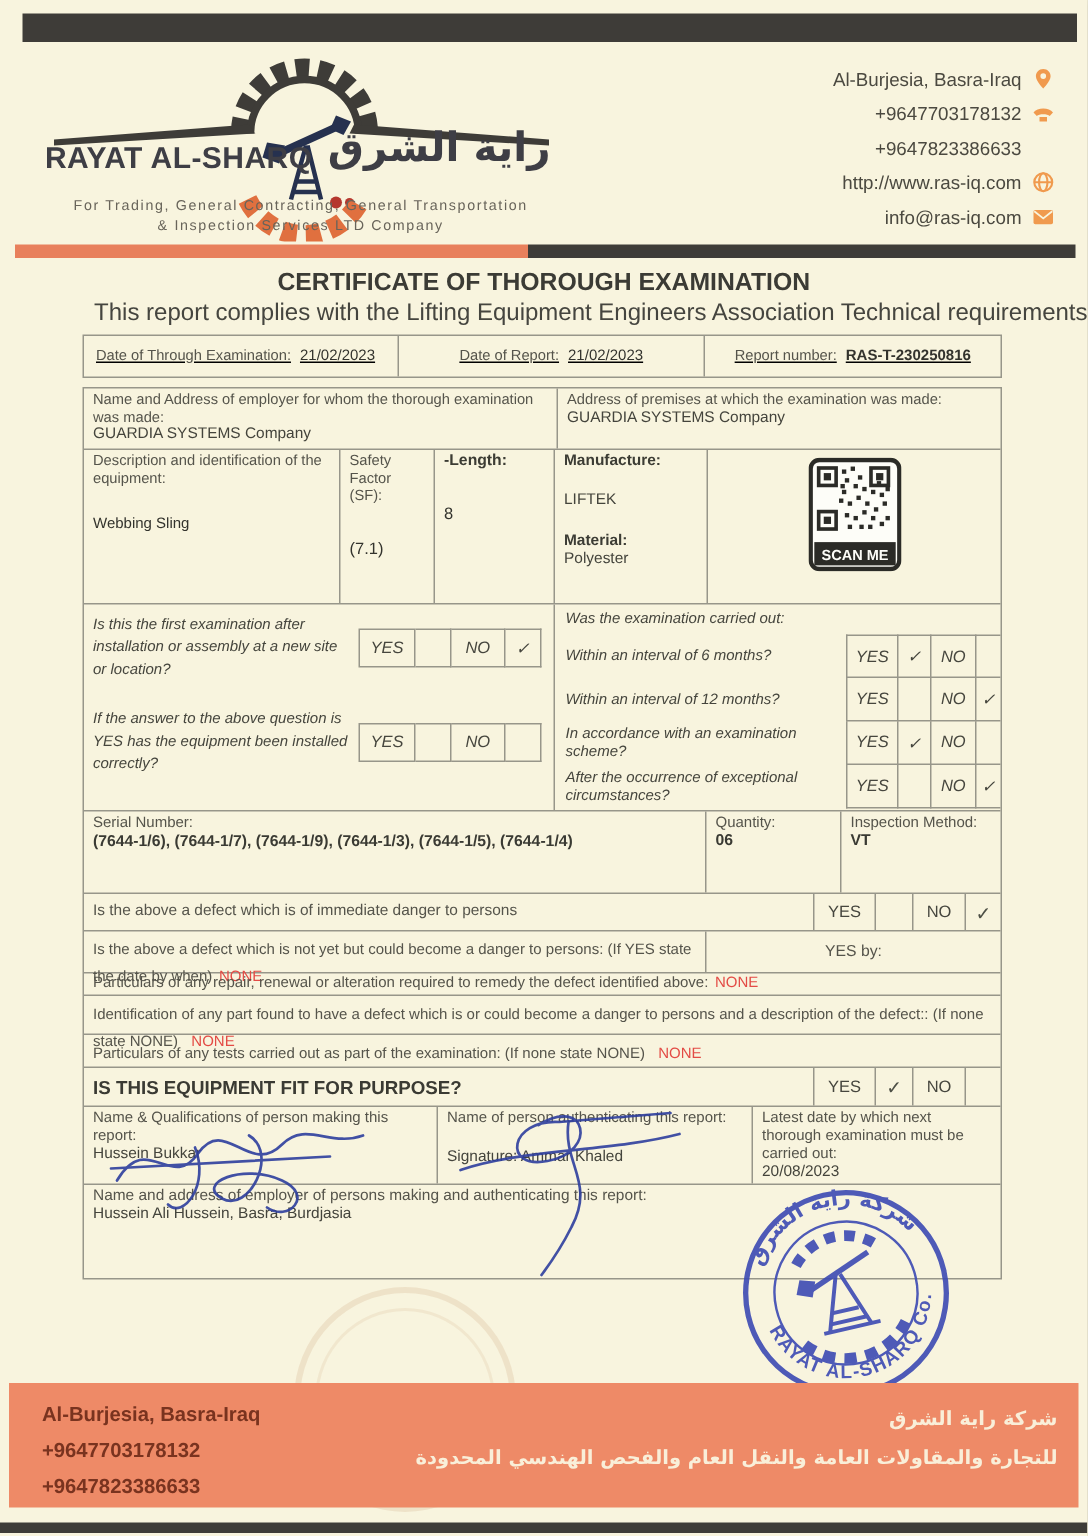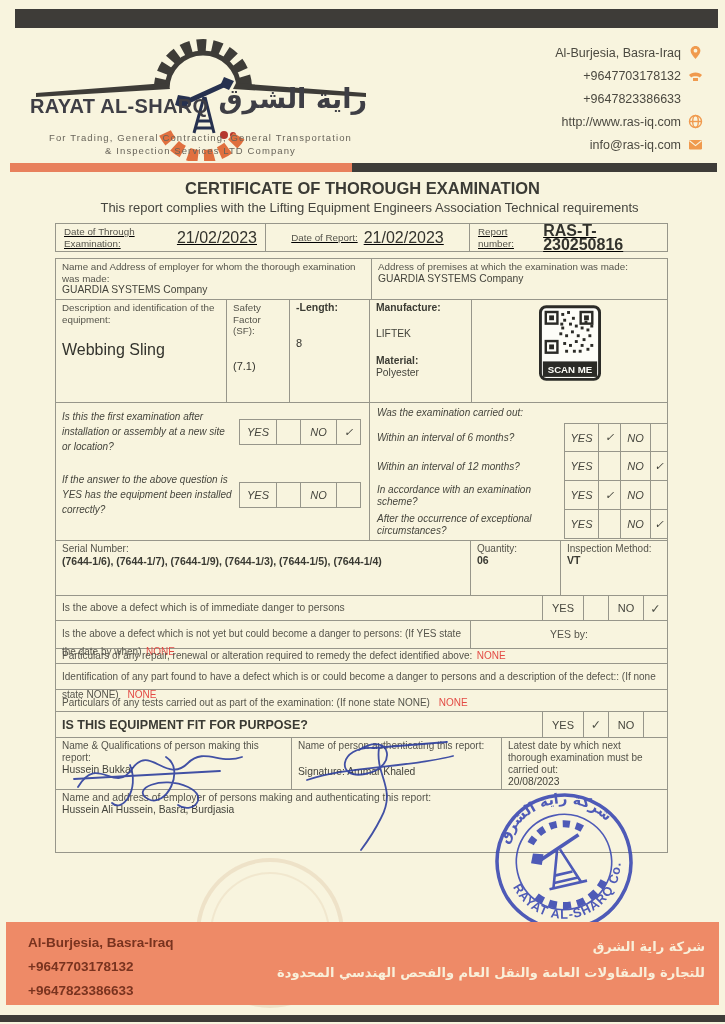--- a/index.html
+++ b/index.html
@@ -21,24 +21,24 @@
   .contact{display:flex;flex-direction:column;align-items:flex-end;gap:8px;padding-top:12px;}
   .c-row{display:flex;align-items:center;gap:7px;font-size:12.5px;color:#4b4940;height:15px;}
   .c-icon{width:15px;height:15px;display:inline-block;}
 
   .divider{position:absolute;top:163px;left:10px;right:8px;height:9px;display:flex;}
   .div-orange{width:342px;background:#e8805c;}
   .div-dark{flex:1;background:#3e3c38;}
 
   .doc-title{position:absolute;top:179px;left:0;right:0;text-align:center;font-size:16.5px;
              font-weight:bold;color:#3b3b35;}
-  .doc-subtitle{position:absolute;top:200px;left:0;right:0;text-align:center;font-size:13px;color:#45453f;padding-left:14px;}
+  .doc-subtitle{position:absolute;top:200px;left:0;right:0;text-align:right;font-size:16px;color:#45453f;padding-left:14px;}
 
   .lab{font-size:9.8px;color:#55544b;line-height:11.5px;}
-  .val{font-size:16px;color:#33332d;line-height:14px;}
+  .val{font-size:10px;color:#33332d;line-height:14px;}
   .b{font-weight:bold;}
   .red{color:#e34b45;}
 
   .dates{position:absolute;top:223px;left:55px;width:613px;height:29px;border:1px solid #97968a;
          display:flex;box-sizing:border-box;text-decoration:underline;}
   .dcell{display:flex;align-items:center;gap:6px;padding:0 8px;box-sizing:border-box;}
   .d1{width:209px;} .d2{width:204px;} .d3{flex:1;}
   .bl{border-left:1px solid #97968a;justify-content:center;}
 
   .main{position:absolute;top:258px;left:55px;width:613px;border:1px solid #97968a;box-sizing:border-box;}

